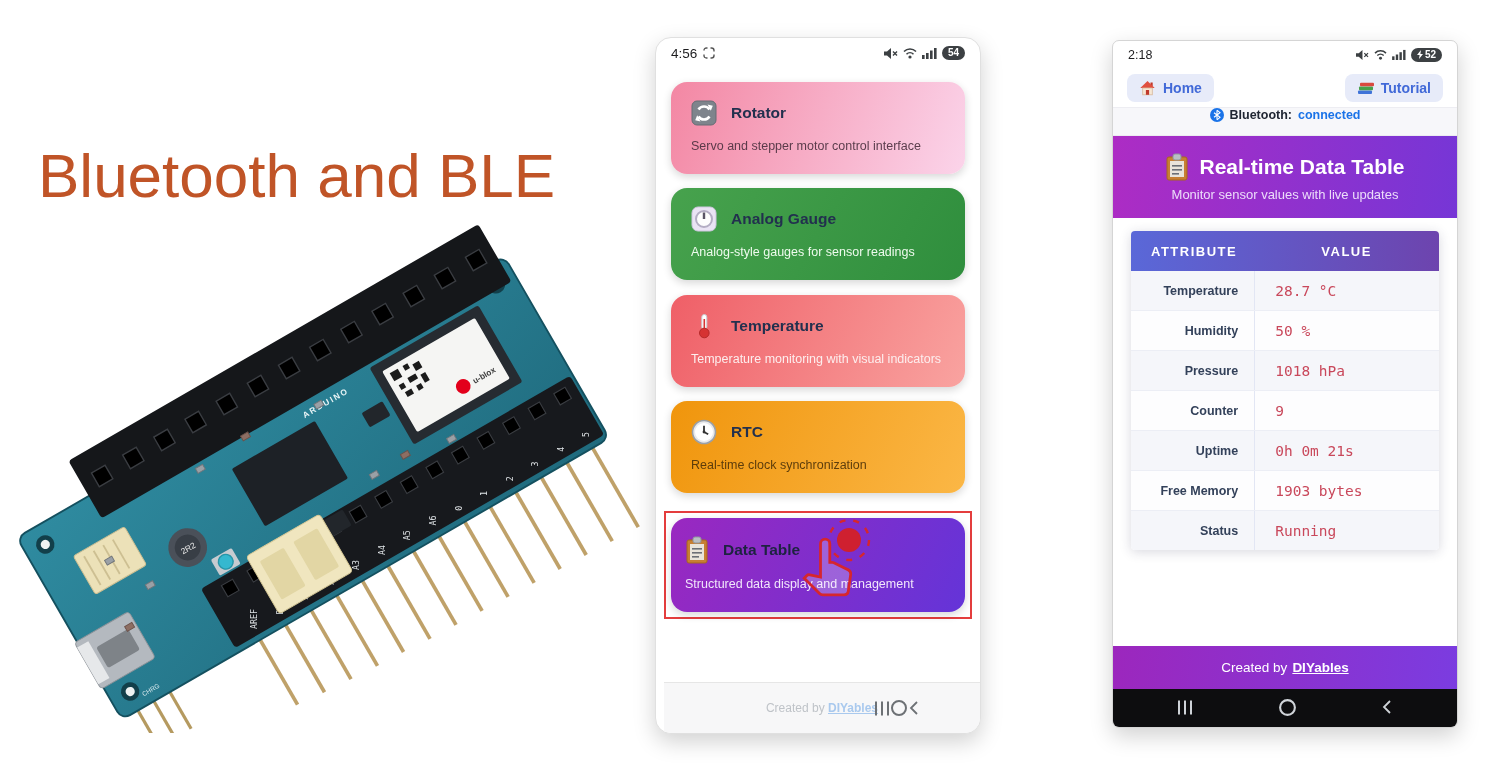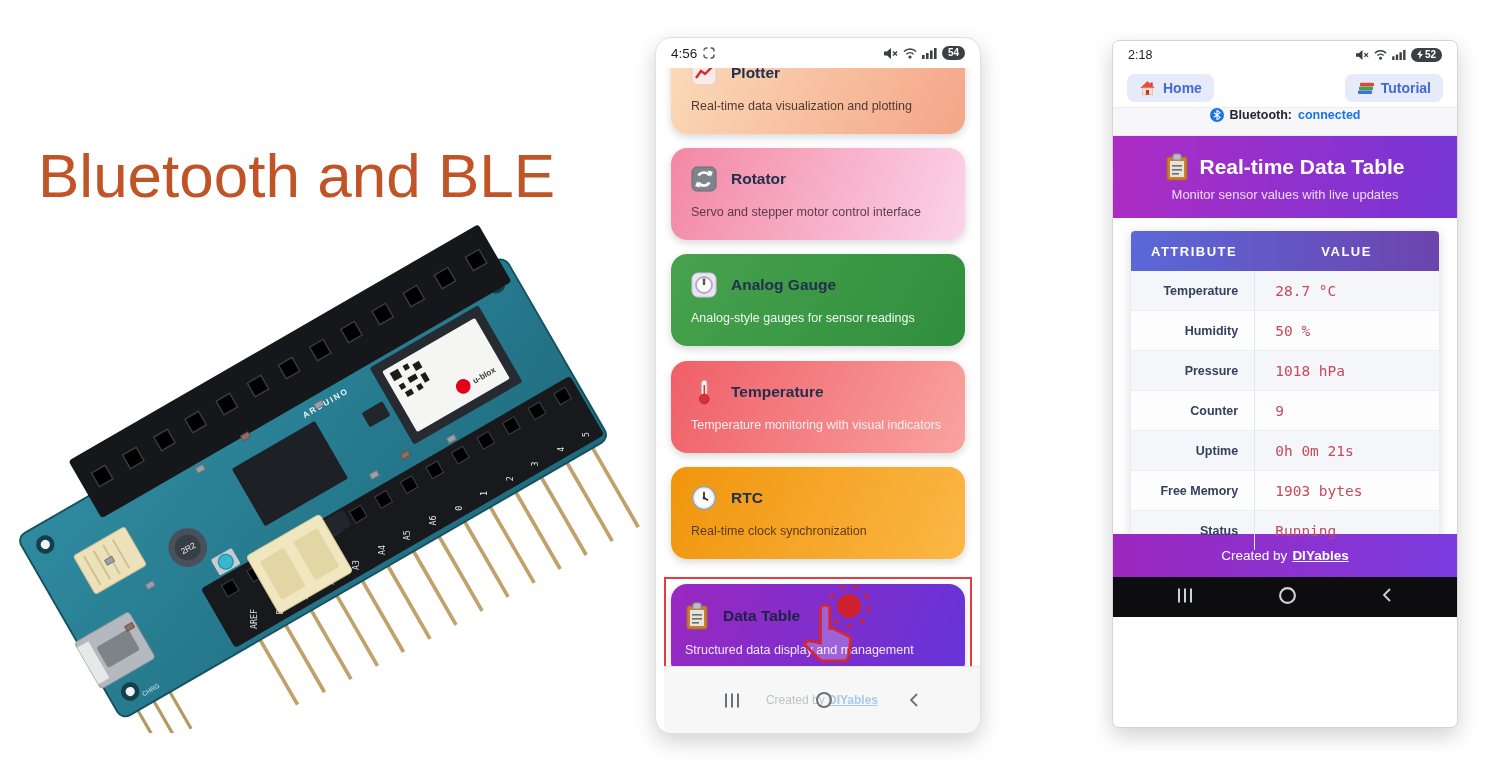--- a/index.html
+++ b/index.html
@@ -39,38 +39,38 @@
   .c-temp .card-desc{color:#fdeeee;}
   .c-rtc{margin-top:14px;background:linear-gradient(115deg,#f0950c,#fbb746);}
   .c-rtc .card-desc{color:rgba(80,52,10,.92);}
   .c-data{background:linear-gradient(115deg,#9a28c0,#6434d8);position:relative;padding-left:14px;}
   .c-data .card-desc{color:#f1e6fb;}
   .c-data .card-title{color:#1d2340;}
   .highlight-wrap{margin:18px -7px 0;border:2px solid #e43d3d;padding:5px;}
   .tap-svg{position:absolute;left:126px;top:-4px;width:92px;height:104px;overflow:visible;z-index:4;}
 
   .menu-nav{position:absolute;bottom:0;left:8px;right:0;height:42px;background:#f7f7f8;border-top:1px solid #e6e6e6;
-            display:flex;align-items:center;justify-content:space-between;padding:12px 60px;color:#6d7175;}
+            display:flex;align-items:center;justify-content:flex-end;padding:4px 60px;color:#6d7175;}
   .menu-nav .faded{position:absolute;left:0;right:0;text-align:center;font-size:12px;color:#bfc3c8;z-index:0;}
   .menu-nav .faded b{color:#a9c9ee;text-decoration:underline;font-weight:bold;}
   .menu-nav .nicon{position:relative;z-index:1;display:flex;align-items:center;}
 
   
   .tp-navrow{height:40px;display:flex;align-items:center;justify-content:space-between;padding:0 14px;
              border-bottom:1px solid #ededf2;box-sizing:border-box;}
   .btn{display:flex;align-items:center;gap:7px;background:#e7ebf9;border-radius:8px;padding:6px 12px;
        font-weight:bold;font-size:14px;color:#4169d8;cursor:pointer;}
   .tp-bt{height:28px;background:#f7f7fa;display:flex;align-items:flex-start;justify-content:center;gap:6px;
          font-size:12.5px;font-weight:bold;color:#202633;border-bottom:1px solid #ececf0;box-sizing:border-box;}
   .tp-bt .bt-status{color:#1a73e8;}
   .tp-header{height:82px;background:linear-gradient(95deg,#ad2cc4,#7636d6);color:#fff;display:flex;
              flex-direction:column;align-items:center;justify-content:center;gap:6px;}
   .tp-header .t{display:flex;align-items:center;gap:10px;font-size:21px;font-weight:bold;}
   .tp-header .s{font-size:13px;color:#ecdcfa;}
-  .tp-content{height:316px;background:#fff;padding:13px 18px 0;box-sizing:border-box;}
+  .tp-content{height:428px;background:#fff;padding:13px 18px 0;box-sizing:border-box;}
   .dtable{border-radius:4px;overflow:hidden;box-shadow:0 2px 12px rgba(40,40,80,.18);background:#fff;}
   .dt-head{display:grid;grid-template-columns:40% 60%;height:40px;
            background:linear-gradient(90deg,#5a68d8,#6d44ae);color:#fff;font-size:13px;font-weight:bold;
            letter-spacing:1.5px;align-items:center;}
   .dt-head .c1{padding-left:20px;}
   .dt-head .c2{text-align:center;}
   .dt-row{display:grid;grid-template-columns:40% 60%;height:39px;align-items:stretch;
           border-bottom:1px solid #eceef5;background:#fdfdfe;}
   .dt-row:nth-child(even){background:#f5f6fa;}
   .dt-row:last-child{border-bottom:none;}
@@ -281,30 +281,20 @@
             <rect x="12" y="1" width="2.6" height="11" fill="#3c4043"></rect>
         </svg>
         <span class="batt">
           <span>54</span>
         </span>
       </div>
     </div>
 
     <div class="menu-content">
 
-      <div class="card c-plotter">
-        <div class="card-head">
-          <svg width="26" height="26" viewBox="0 0 26 26">
-            <rect x="1" y="1" width="24" height="24" rx="6" fill="#fbeaea" stroke="#e6c6c6"></rect>
-            <polyline points="5,18 10,11 14,14 21,7" fill="none" stroke="#d22f2f" stroke-width="2.4"></polyline>
-          </svg>
-          <span class="card-title">Plotter</span>
-        </div>
-        <div class="card-desc">Real-time data visualization and plotting</div>
-      </div>
 
       <div class="card c-rotator">
         <div class="card-head">
           <svg width="26" height="26" viewBox="0 0 26 26">
             <rect x="1" y="1" width="24" height="24" rx="5" fill="#7e848c" stroke="#666c74"></rect>
             <path d="M18.5 9.5 A6.5 6.5 0 0 0 7.5 9.5" fill="none" stroke="#fff" stroke-width="2.6"></path>
             <polygon points="16.5,4.5 21.8,5.8 19.8,10.8" fill="#fff"></polygon>
             <path d="M7.5 16.5 A6.5 6.5 0 0 0 18.5 16.5" fill="none" stroke="#fff" stroke-width="2.6"></path>
             <polygon points="9.5,21.5 4.2,20.2 6.2,15.2" fill="#fff"></polygon>
           </svg>

